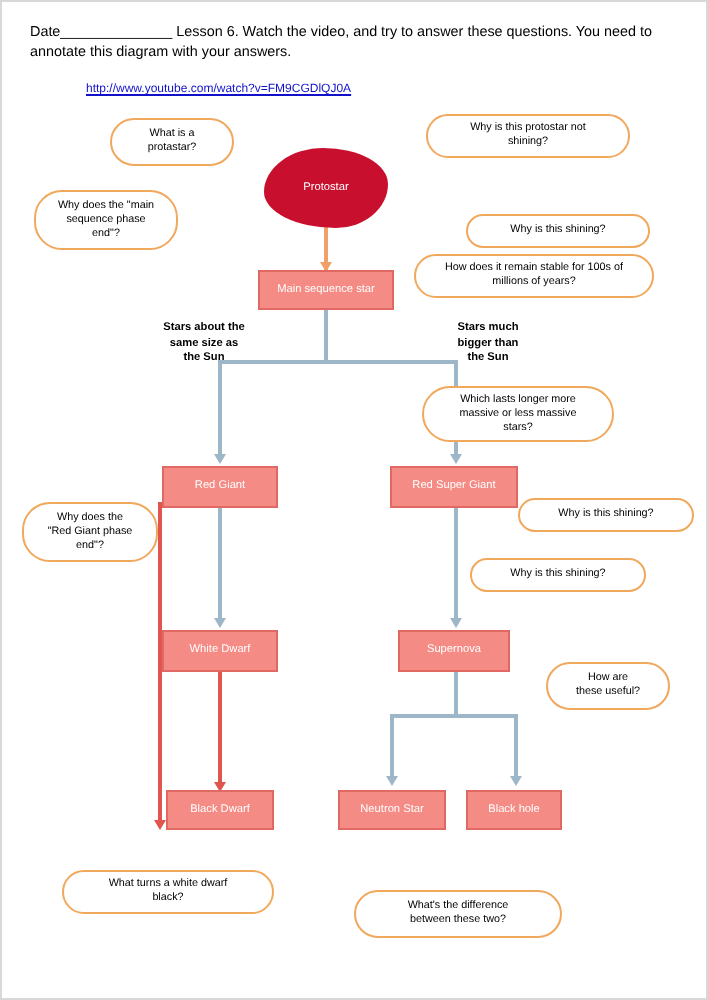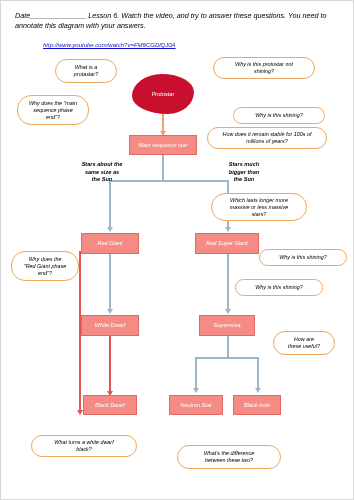--- a/index.html
+++ b/index.html
@@ -13,21 +13,20 @@
     font-family: "Liberation Sans", sans-serif;
     overflow: hidden;
   }
   .page {
     position: relative;
     width: 354px;
     height: 500px;
     background: #ffffff;
     box-sizing: border-box;
     border: 1px solid #d8d8d8;
-    font-style: italic;
   }
   .header {
     position: absolute;
     left: 14px;
     top: 10px;
     width: 326px;
     font-size: 7.2px;
     line-height: 10px;
     color: #000000;
   }

